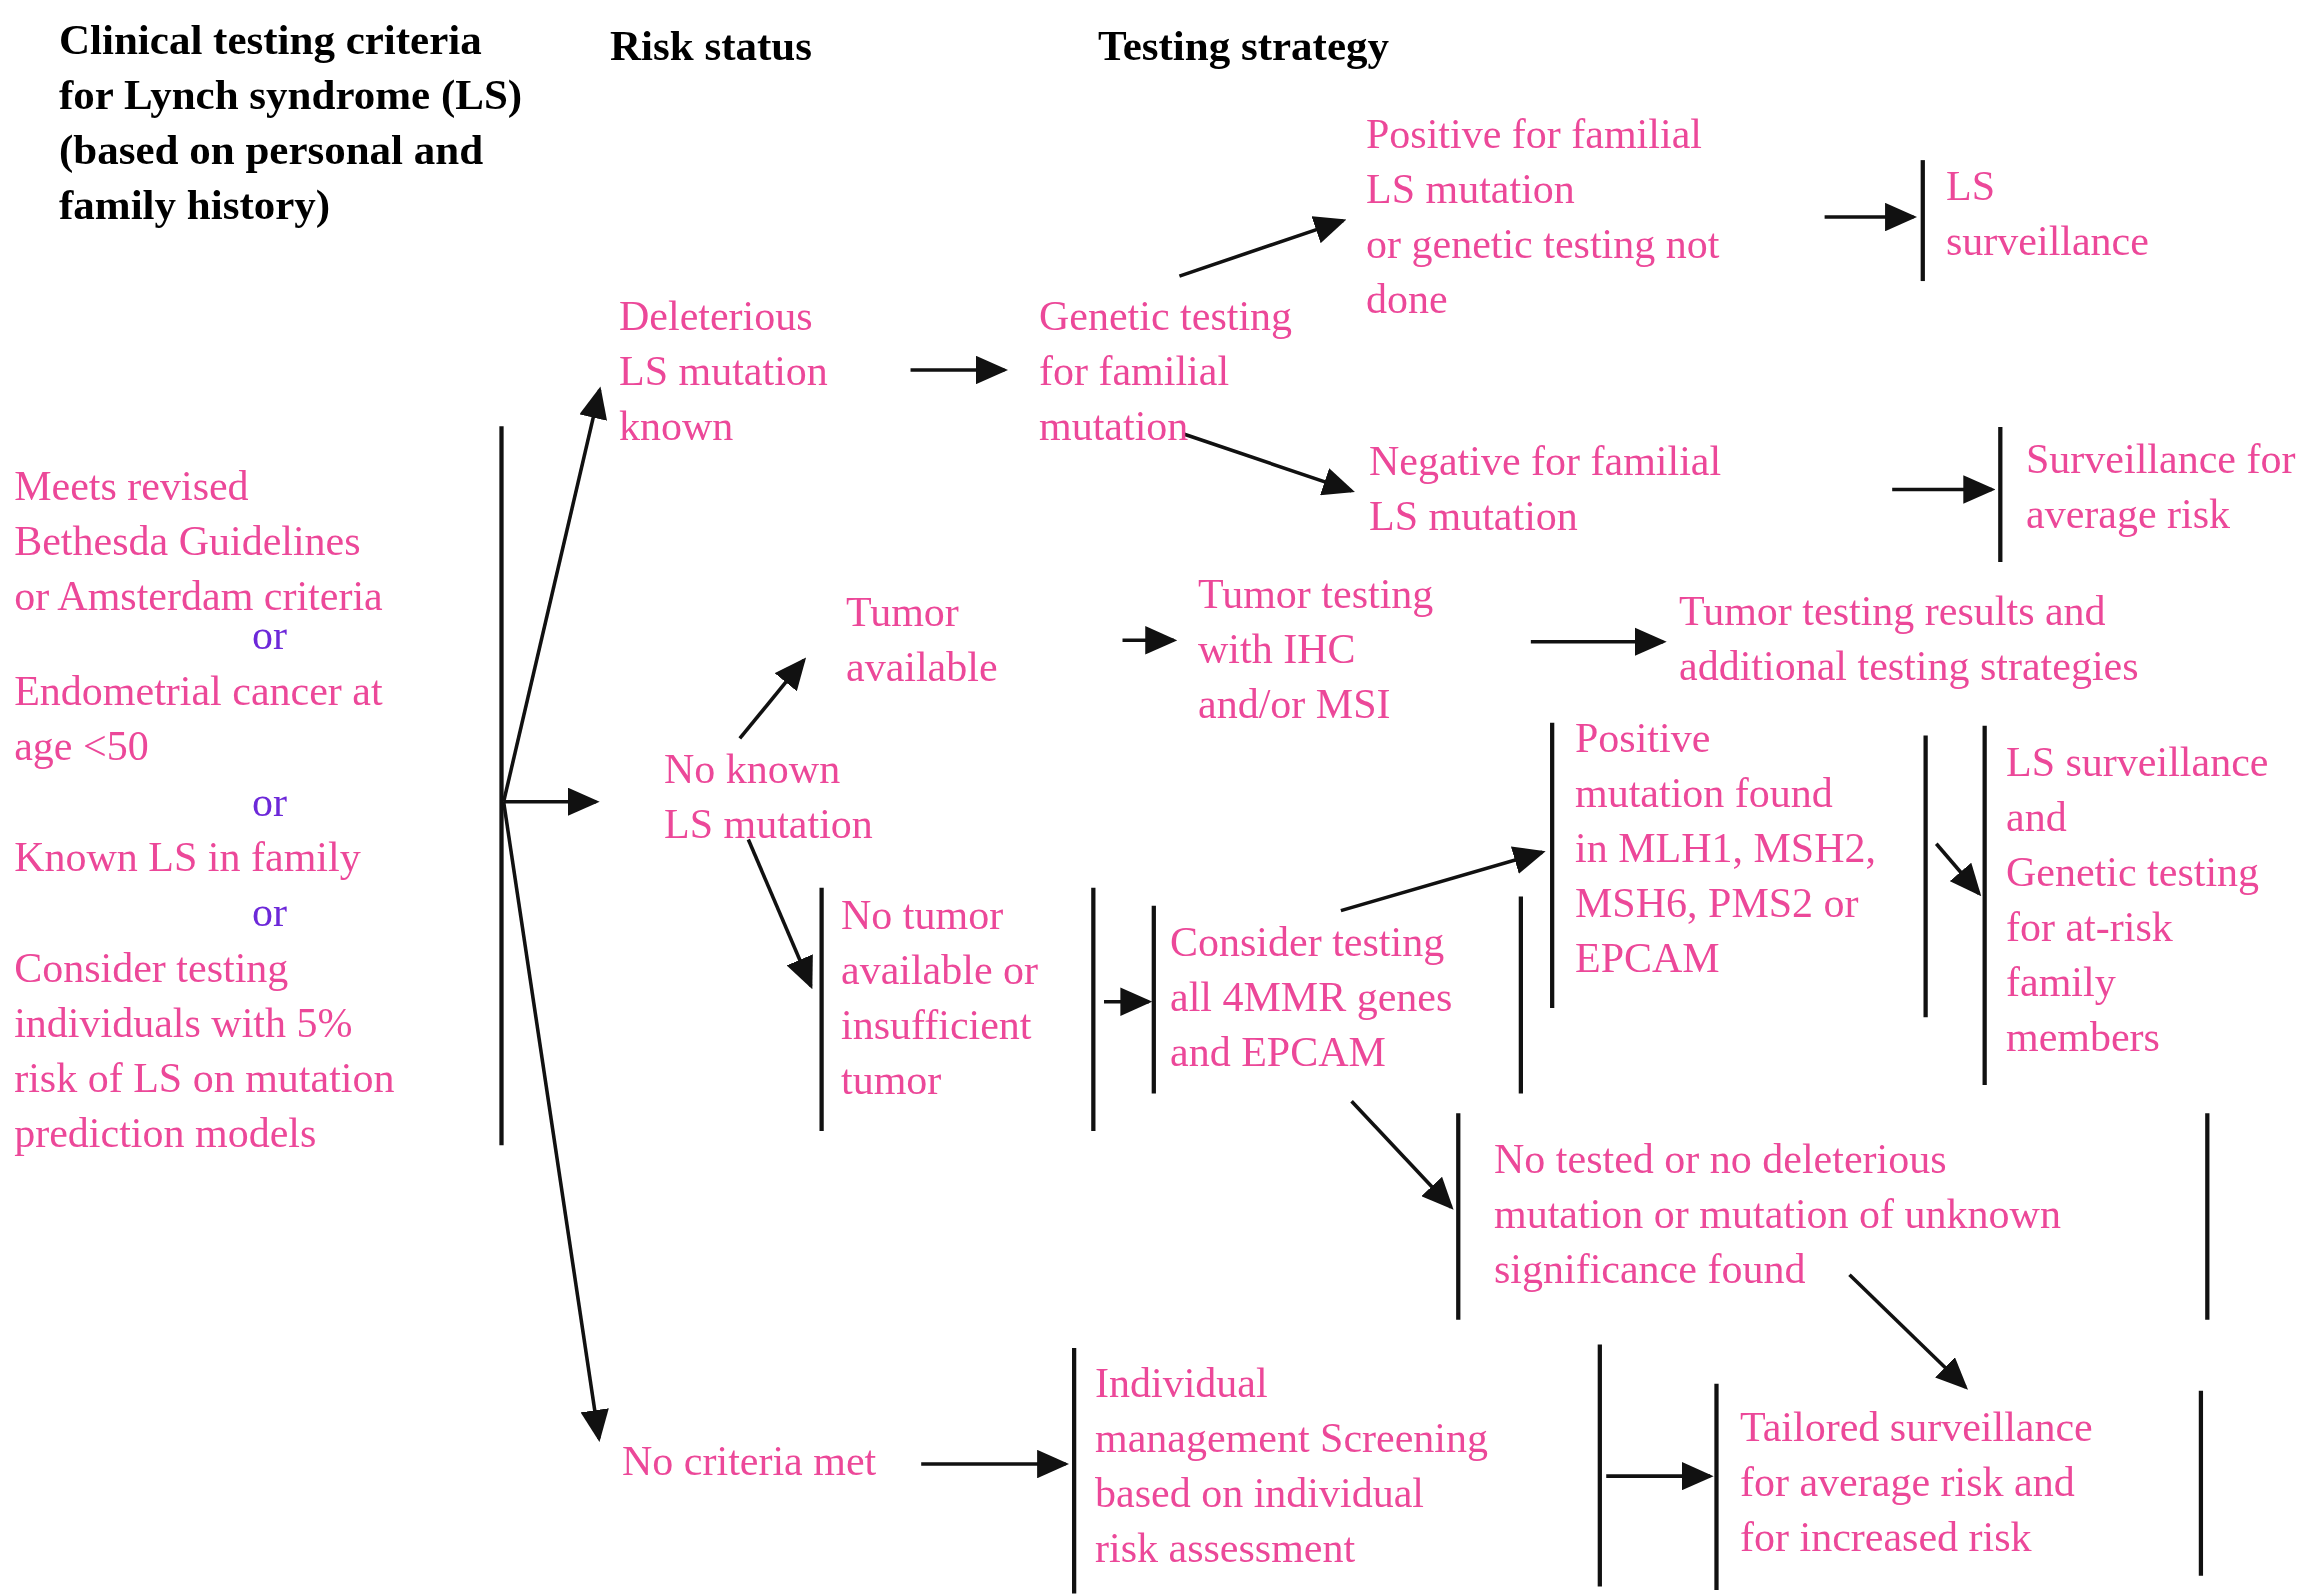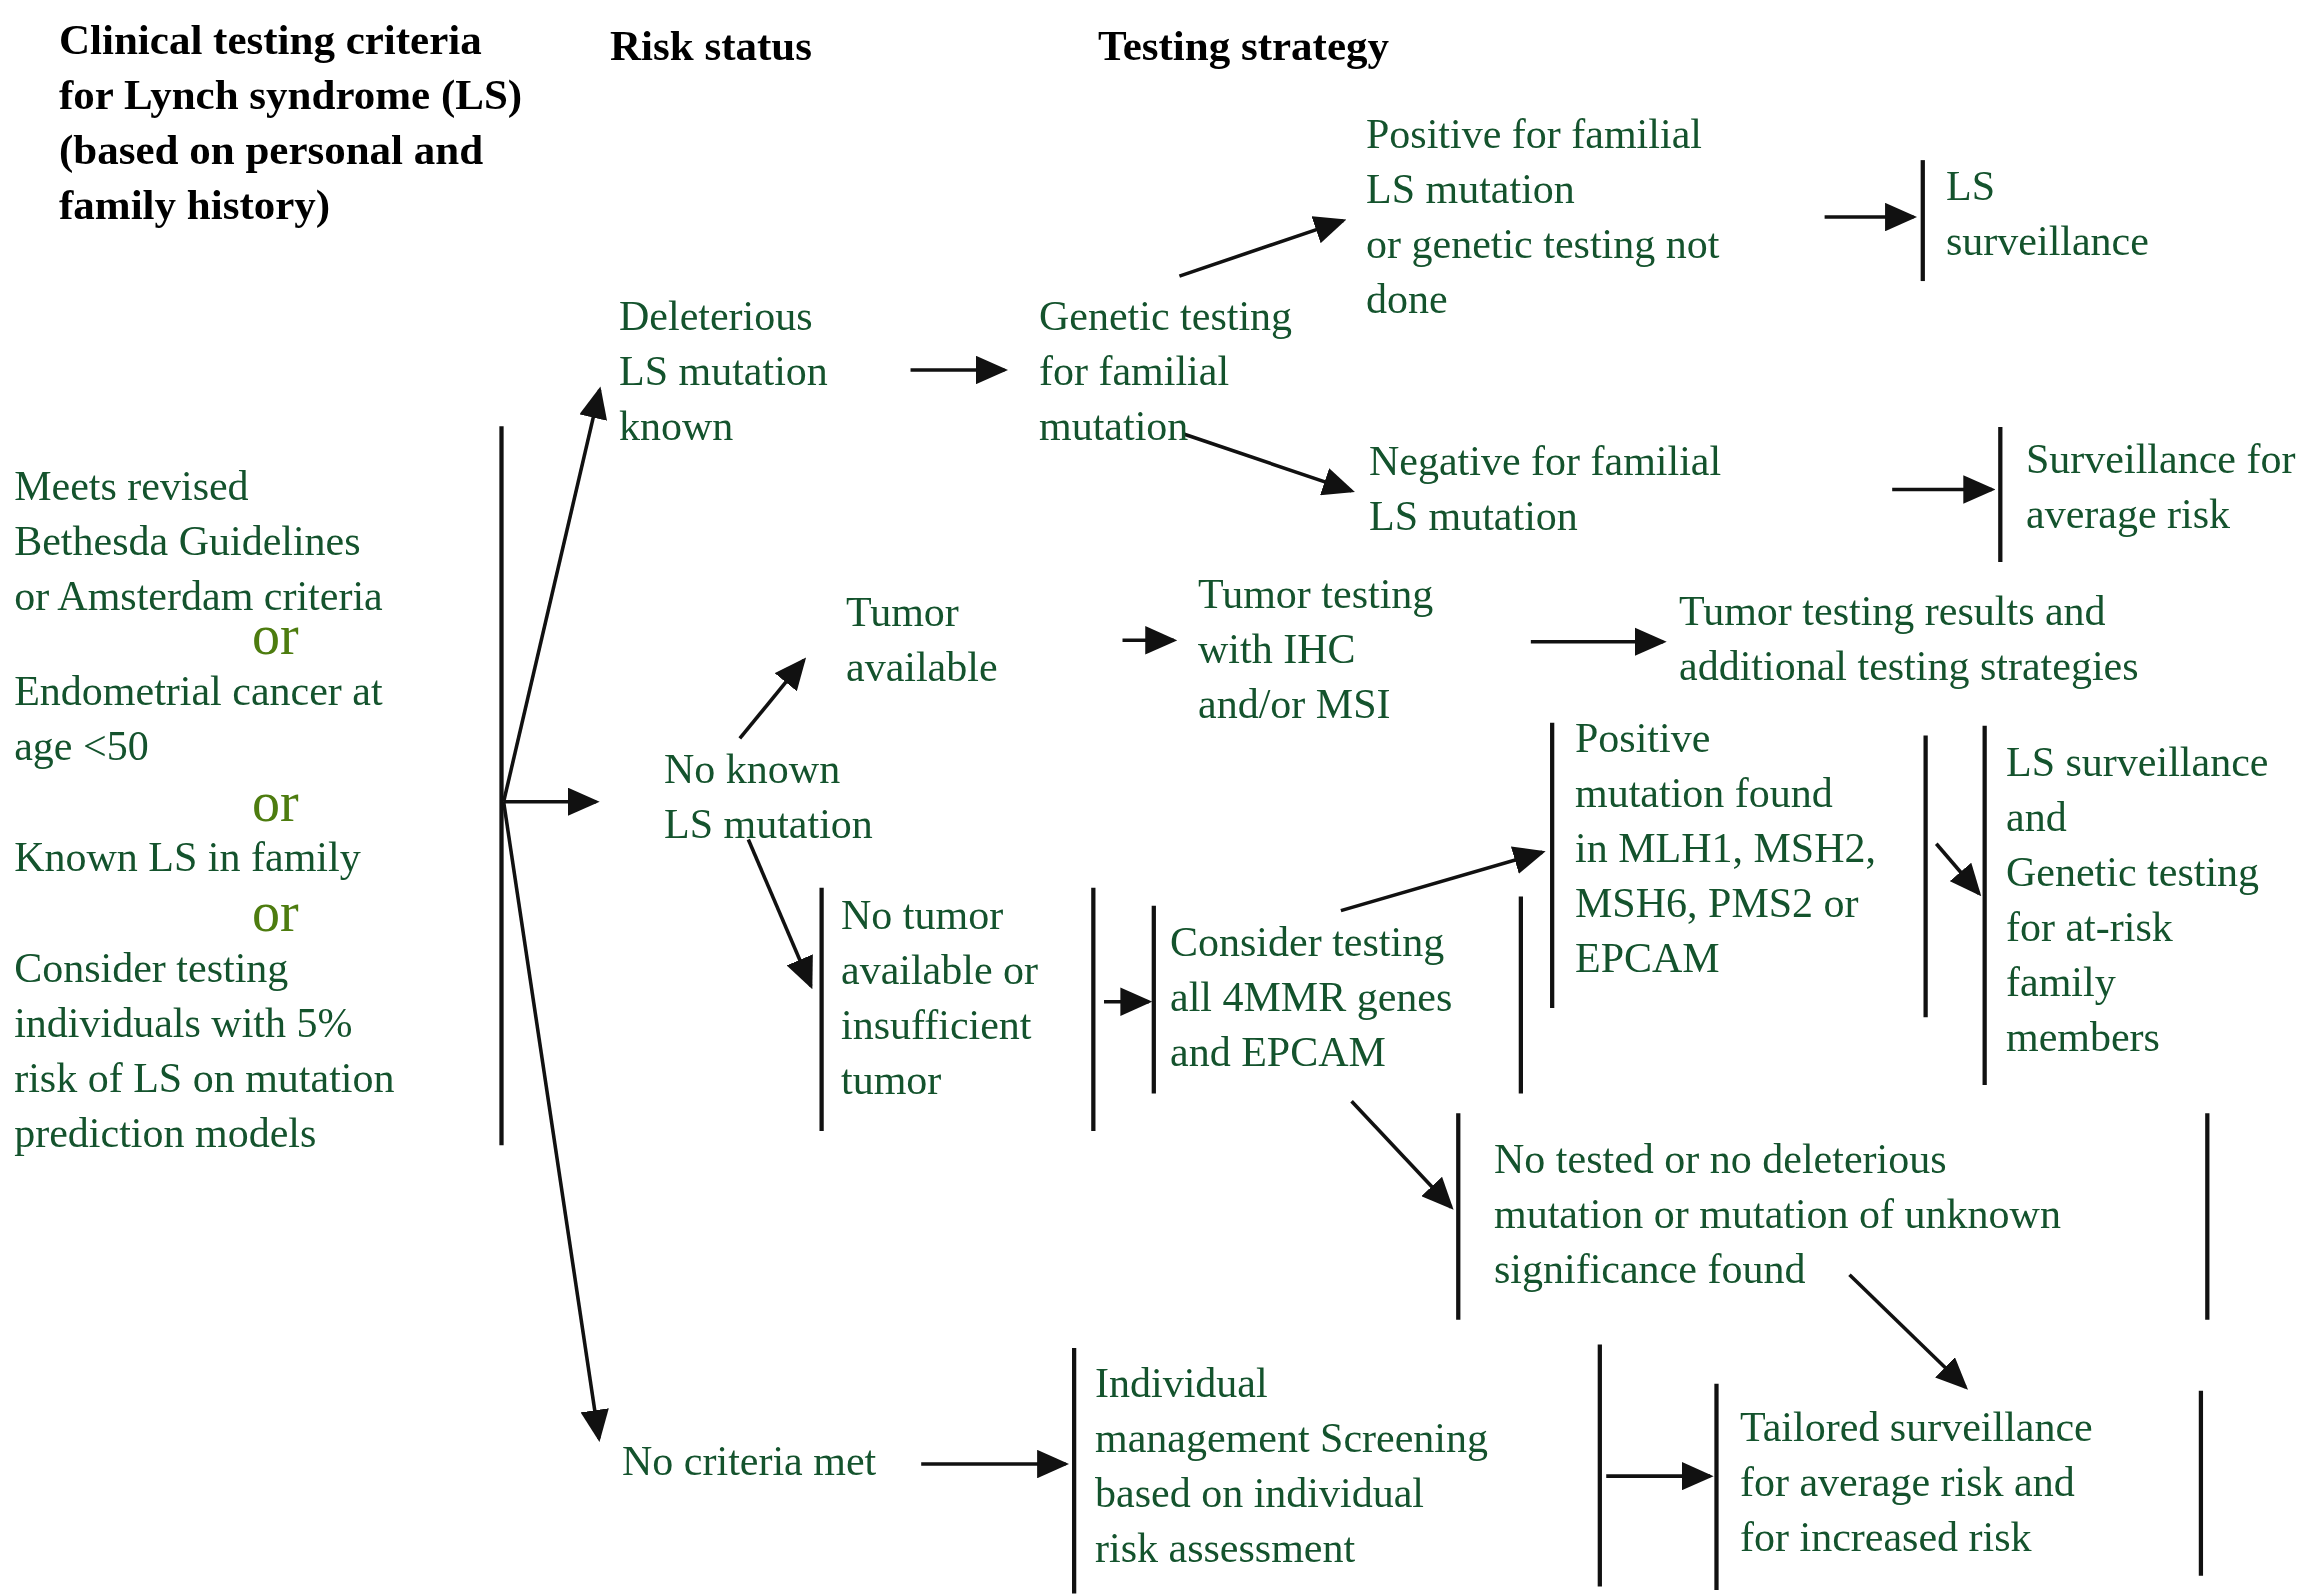--- a/index.html
+++ b/index.html
@@ -9,35 +9,35 @@
     background:#ffffff;
     font-family:"Liberation Serif","DejaVu Serif",serif;
     color:#000000;
     overflow:hidden;
   }
   .node{
     position:absolute;
     font-size:42px;
     line-height:55px;
     white-space:pre-line;
-    color:#14532d;
+    color:#ec4899;
   }
   .head{
     position:absolute;
     font-size:43px;
     line-height:55px;
     font-weight:bold;
     white-space:pre-line;
     color:#000000;
   }
   .orword{
     position:absolute;
-    font-size:56px;
+    font-size:42px;
     line-height:55px;
-    color:#4d7c0f;
+    color:#6d28d9;
   }
   #arrow-layer{position:absolute;left:0;top:0;}
   #arrow-layer line{stroke:#111111;}
   .flowline{stroke-width:5;}
   .barline{stroke-width:6;}
 </style>
 </head>
 <body>
 
 <div id="stage">

